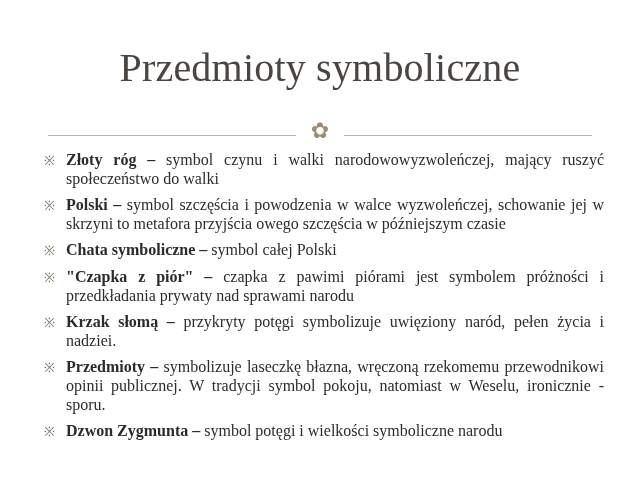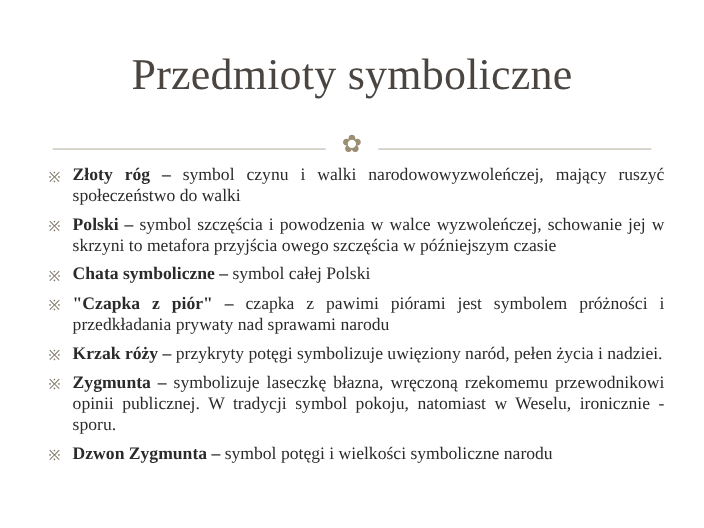--- a/index.html
+++ b/index.html
@@ -126,26 +126,26 @@
       <span class="bullet-text"><span class="lead">Chata symboliczne – </span><span>symbol całej Polski</span></span>
     </div>
 
     <div class="bullet-row">
       <span class="bullet-mark">※</span>
       <span class="bullet-text"><span class="lead">"Czapka z piór" – </span><span>czapka z pawimi piórami jest symbolem próżności i przedkładania prywaty nad sprawami narodu</span></span>
     </div>
 
     <div class="bullet-row">
       <span class="bullet-mark">※</span>
-      <span class="bullet-text"><span class="lead">Krzak róży – </span><span>przykryty potęgi symbolizuje uwięziony naród, pełen życia i nadziei.</span></span>
+      <span class="bullet-text"><span class="lead">Krzak słomą – </span><span>przykryty potęgi symbolizuje uwięziony naród, pełen życia i nadziei.</span></span>
     </div>
 
     <div class="bullet-row">
       <span class="bullet-mark">※</span>
-      <span class="bullet-text"><span class="lead">Zygmunta – </span><span>symbolizuje laseczkę błazna, wręczoną rzekomemu przewodnikowi opinii publicznej. W tradycji symbol pokoju, natomiast w Weselu, ironicznie - sporu.</span></span>
+      <span class="bullet-text"><span class="lead">Przedmioty – </span><span>symbolizuje laseczkę błazna, wręczoną rzekomemu przewodnikowi opinii publicznej. W tradycji symbol pokoju, natomiast w Weselu, ironicznie - sporu.</span></span>
     </div>
 
     <div class="bullet-row">
       <span class="bullet-mark">※</span>
       <span class="bullet-text"><span class="lead">Dzwon Zygmunta – </span><span>symbol potęgi i wielkości symboliczne narodu</span></span>
     </div>
 
   </div>
 </div>
 

